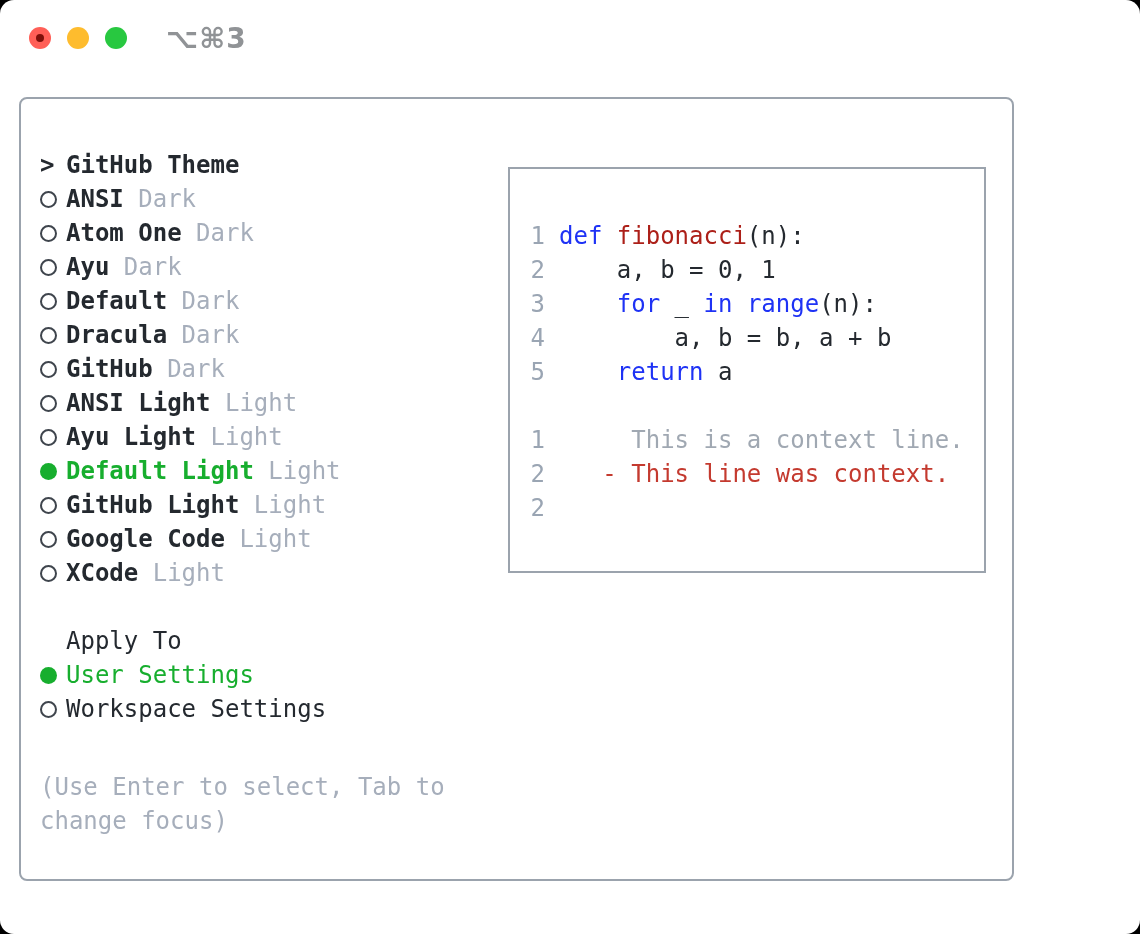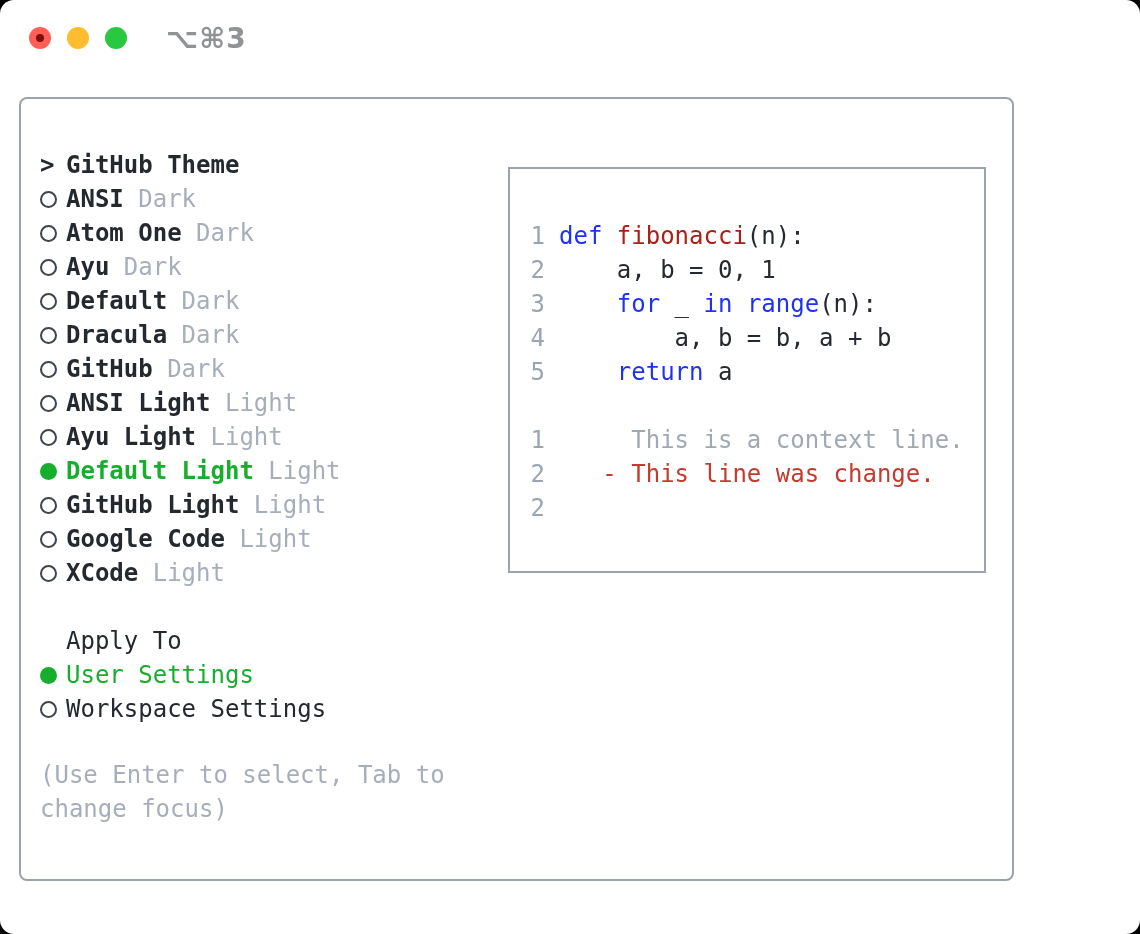--- a/index.html
+++ b/index.html
@@ -73,21 +73,21 @@
     border: none; background: #17ae2e;
   }
   .caret { width: 26px; flex: 0 0 26px; font-weight: bold; }
   .heading-text { font-weight: bold; }
   .variant { color: #a6aebb; }
   .theme-name { color: #24292f; font-weight: bold; }
   .theme-row.selected .theme-name { color: #17ae2e; }
   .apply-row.selected .apply-label { color: #17ae2e; }
   .section-gap { height: 34px; }
   .hint {
-    margin-top: 32px;
+    margin-top: 44px;
     width: 432px;
     font-size: 24px; line-height: 34px;
     color: #a6aebb;
   }
   
   .right-col { padding-top: 49px; }
   .preview-heading {
     font-weight: bold; font-size: 24px; color: #1c1f23;
     height: 34px; display: flex; align-items: center;
   }
@@ -174,20 +174,20 @@
     <div class="right-col">
       <div class="preview-box">
         <div id="code">
             <div class="code-line"><span class="gutter">1</span><span><span class="tok-keyword">def </span><span class="tok-function">fibonacci</span><span class="tok-plain">(n):</span></span></div>
             <div class="code-line"><span class="gutter">2</span><span><span class="tok-plain">    a, b = 0, 1</span></span></div>
             <div class="code-line"><span class="gutter">3</span><span><span class="tok-plain">    </span><span class="tok-keyword">for</span><span class="tok-plain"> _ </span><span class="tok-keyword">in</span><span class="tok-plain"> </span><span class="tok-keyword">range</span><span class="tok-plain">(n):</span></span></div>
             <div class="code-line"><span class="gutter">4</span><span><span class="tok-plain">        a, b = b, a + b</span></span></div>
             <div class="code-line"><span class="gutter">5</span><span><span class="tok-plain">    </span><span class="tok-keyword">return</span><span class="tok-plain"> a</span></span></div>
             <div class="code-line"><span class="gutter"></span><span></span></div>
             <div class="code-line"><span class="gutter">1</span><span><span class="tok-context">     This is a context line.</span></span></div>
-            <div class="code-line"><span class="gutter">2</span><span><span class="tok-deleted">   - This line was change.</span></span></div>
+            <div class="code-line"><span class="gutter">2</span><span><span class="tok-deleted">   - This line was context.</span></span></div>
             <div class="code-line"><span class="gutter">2</span></div>
           </div>
       </div>
     </div>
 
   </div>
 </div>
 
 </body></html>

